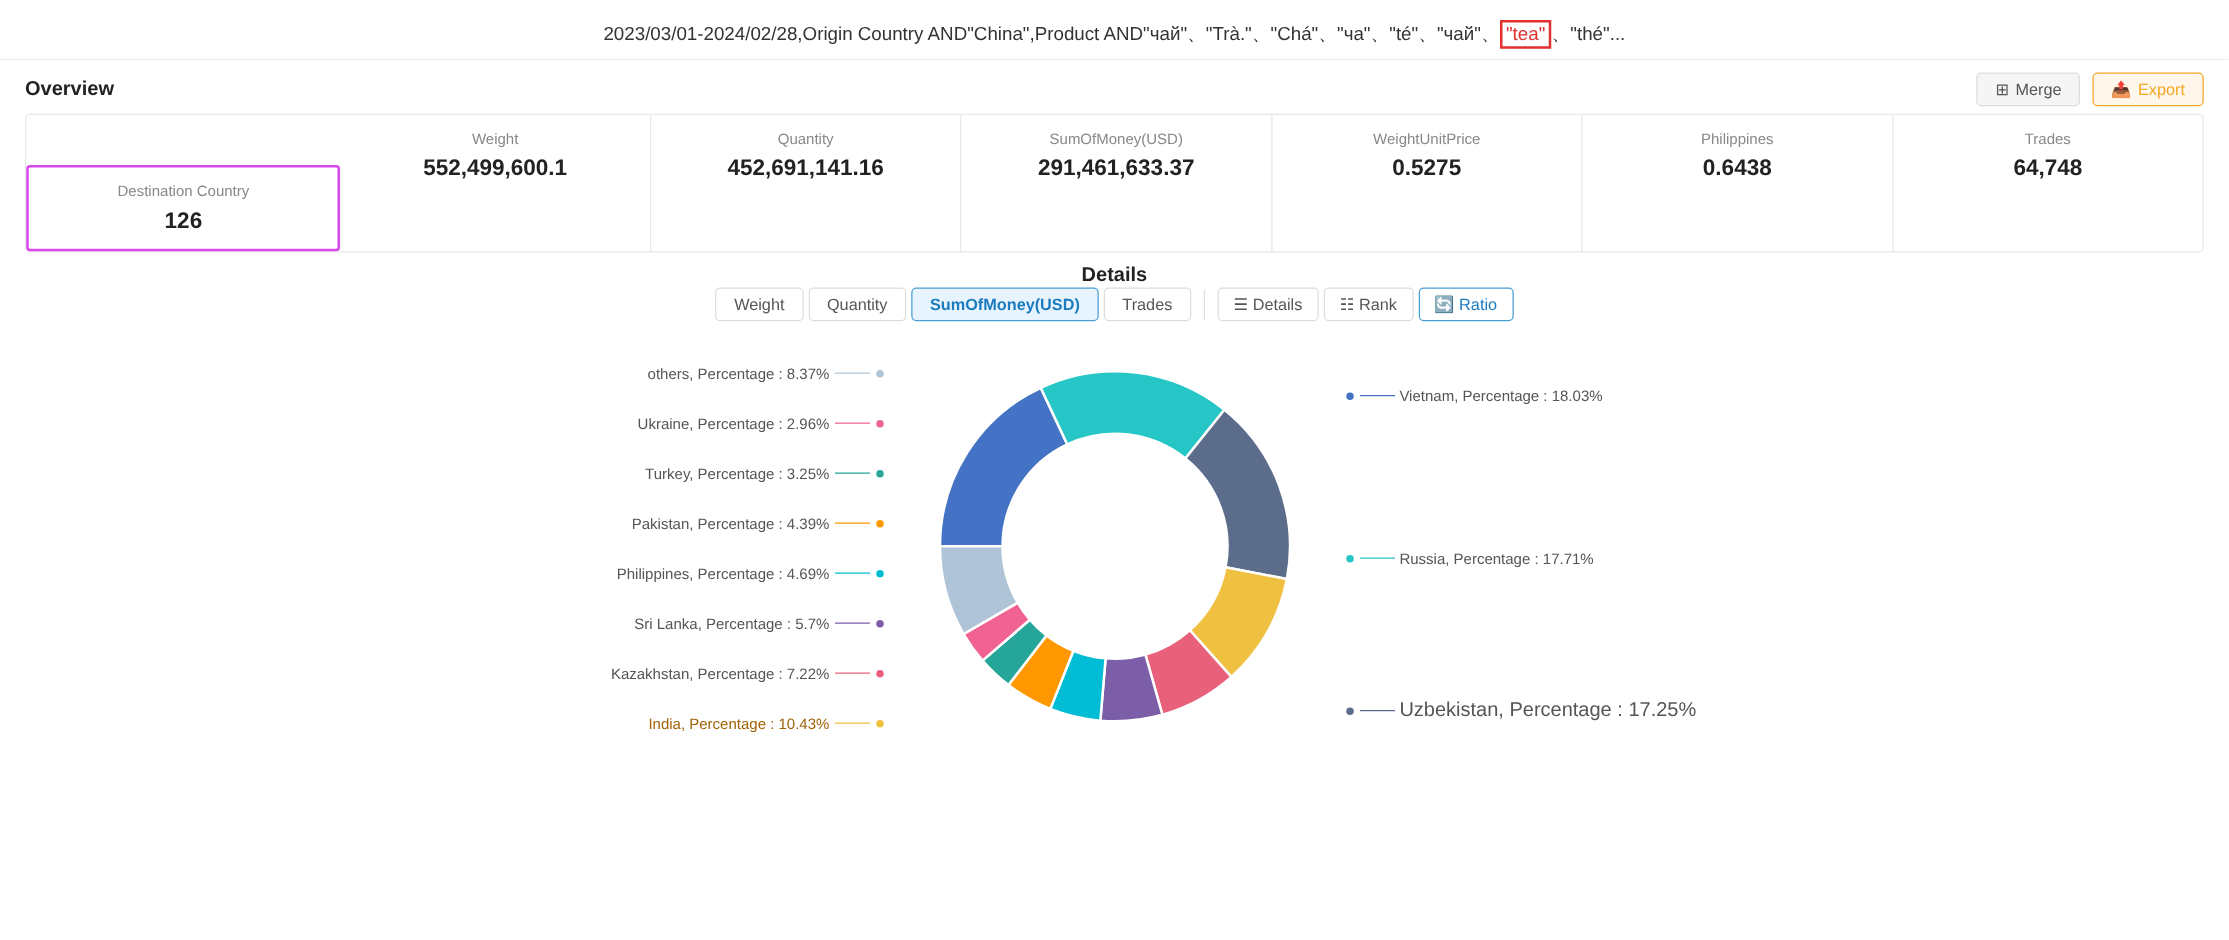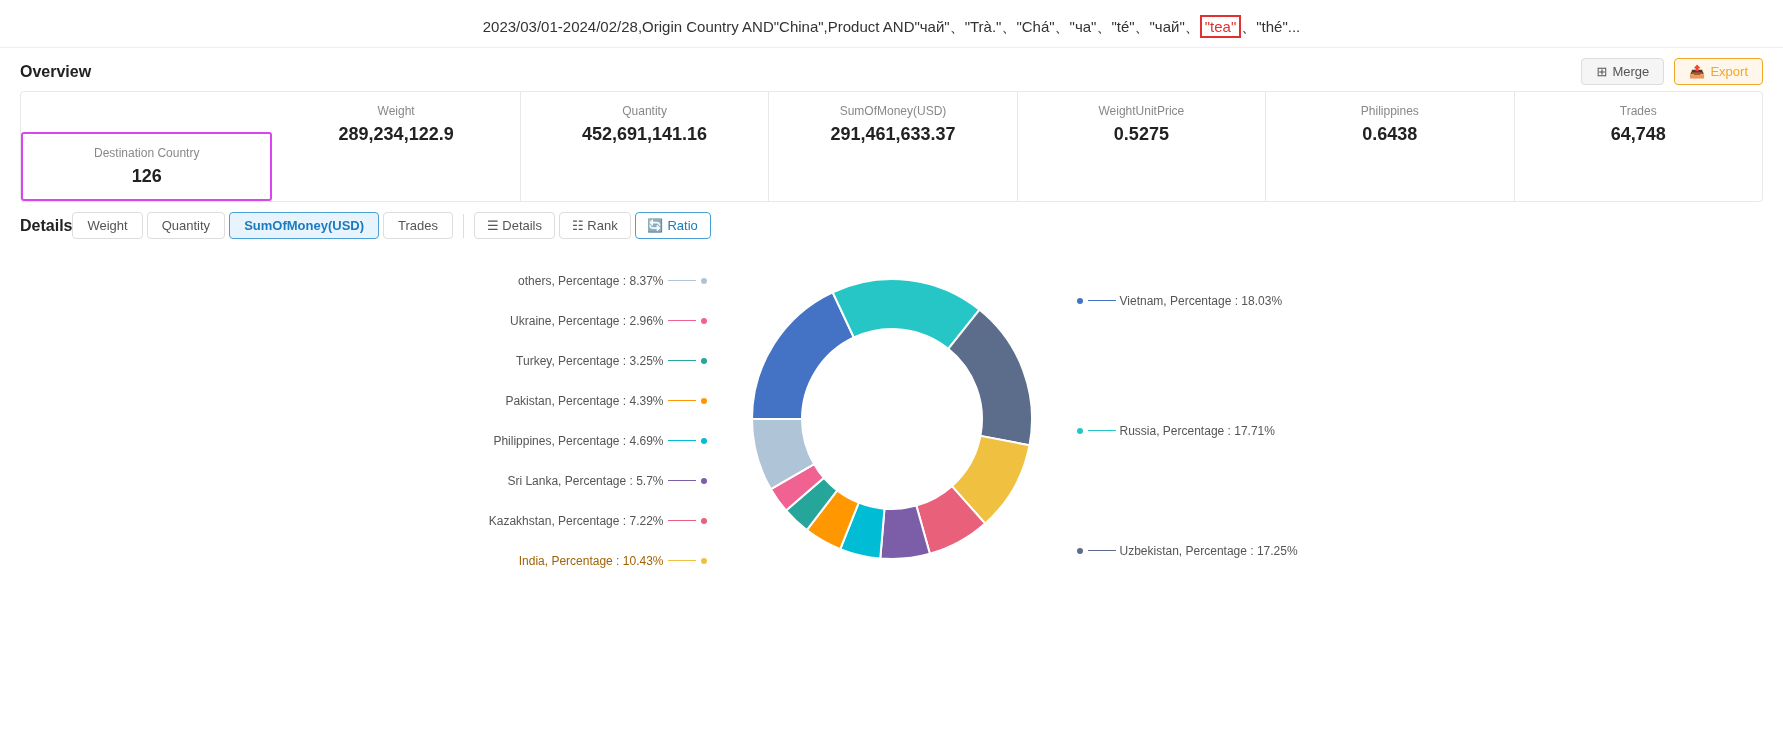--- a/index.html
+++ b/index.html
@@ -11,21 +11,21 @@
     .header-actions { display: flex; gap: 10px; }
     .btn { display: flex; align-items: center; gap: 5px; padding: 5px 14px; border-radius: 4px; border: 1px solid #ddd; background: #f5f5f5; cursor: pointer; font-size: 13px; color: #555; }
     .btn-export { background: #fff7ec; border-color: #f5a623; color: #f5a623; }
     .overview-stats { display: flex; border: 1px solid #e8e8e8; margin: 0 20px; border-radius: 4px; }
     .stat-cell { flex: 1; padding: 12px 16px; border-right: 1px solid #e8e8e8; text-align: center; }
     .stat-cell:last-child { border-right: none; }
     .stat-cell.highlighted { border: 2px solid #d946ef; border-radius: 3px; margin-top: 40px; }
     .stat-label { font-size: 12px; color: #888; margin-bottom: 6px; }
     .stat-value { font-size: 18px; font-weight: bold; color: #222; }
     .details-section { padding: 10px 20px 0; }
-    .details-header { display: flex; align-items: center; justify-content: flex-start; margin-bottom: 10px; }
+    .details-header { display: flex; align-items: center; justify-content: flex-end; margin-bottom: 10px; flex-direction: column; }
     .details-title { font-size: 16px; font-weight: bold; color: #222; }
     .tab-group { display: flex; gap: 4px; align-items: center; }
     .tab-btn { padding: 5px 14px; border: 1px solid #ddd; border-radius: 4px; background: #fff; cursor: pointer; font-size: 13px; color: #555; }
     .tab-btn.active { background: #e8f4fd; border-color: #4a9fd4; color: #1a7bbf; font-weight: bold; }
     .view-btn { padding: 5px 12px; border: 1px solid #ddd; border-radius: 4px; background: #fff; cursor: pointer; font-size: 13px; color: #555; display: flex; align-items: center; gap: 4px; }
     .view-btn.active { color: #1a7bbf; border-color: #4a9fd4; }
     .chart-wrapper { position: relative; display: flex; align-items: center; justify-content: center; width: 100%; }
     .labels-left-col { display: flex; flex-direction: column; gap: 12px; width: 320px; align-items: flex-end; padding-right: 10px; }
     .labels-right-col { display: flex; flex-direction: column; gap: 0; width: 320px; align-items: flex-start; padding-left: 10px; }
     .label-line { display: flex; align-items: center; font-size: 12px; color: #555; padding: 3px 0; }
@@ -54,21 +54,21 @@
   </div>
 </div>
 
 <div class="overview-stats" id="stats-container">
     <div class="stat-cell highlighted">
       <div class="stat-label">Destination Country</div>
       <div class="stat-value">126</div>
     </div>
     <div class="stat-cell">
       <div class="stat-label">Weight</div>
-      <div class="stat-value">289,234,122.9</div>
+      <div class="stat-value">552,499,600.1</div>
     </div>
     <div class="stat-cell">
       <div class="stat-label">Quantity</div>
       <div class="stat-value">452,691,141.16</div>
     </div>
     <div class="stat-cell">
       <div class="stat-label">SumOfMoney(USD)</div>
       <div class="stat-value">291,461,633.37</div>
     </div>
     <div class="stat-cell">
@@ -168,17 +168,17 @@
           <span style="font-size:12px;color:#555;">Vietnam,  Percentage : 18.03%</span>
         </div>
         <div class="label-line right" style="margin-top: 110px;">
           <span class="label-dot" style="background:#26C6C6;"></span>
           <span style="display:inline-block;height:1px;width:28px;background:#26C6C6;margin-right:4px;"></span>
           <span style="font-size:12px;color:#555;">Russia,  Percentage : 17.71%</span>
         </div>
         <div class="label-line right" style="margin-top: 100px;">
           <span class="label-dot" style="background:#5B6D8A;"></span>
           <span style="display:inline-block;height:1px;width:28px;background:#5B6D8A;margin-right:4px;"></span>
-          <span style="font-size:12px;color:#555;">Uzbekistan,  Percentage : 17.25%</span>
+          <span style="font-size:16px;color:#555;">Uzbekistan,  Percentage : 17.25%</span>
         </div>
       </div>
   </div>
 </div>
 
 </body></html>

